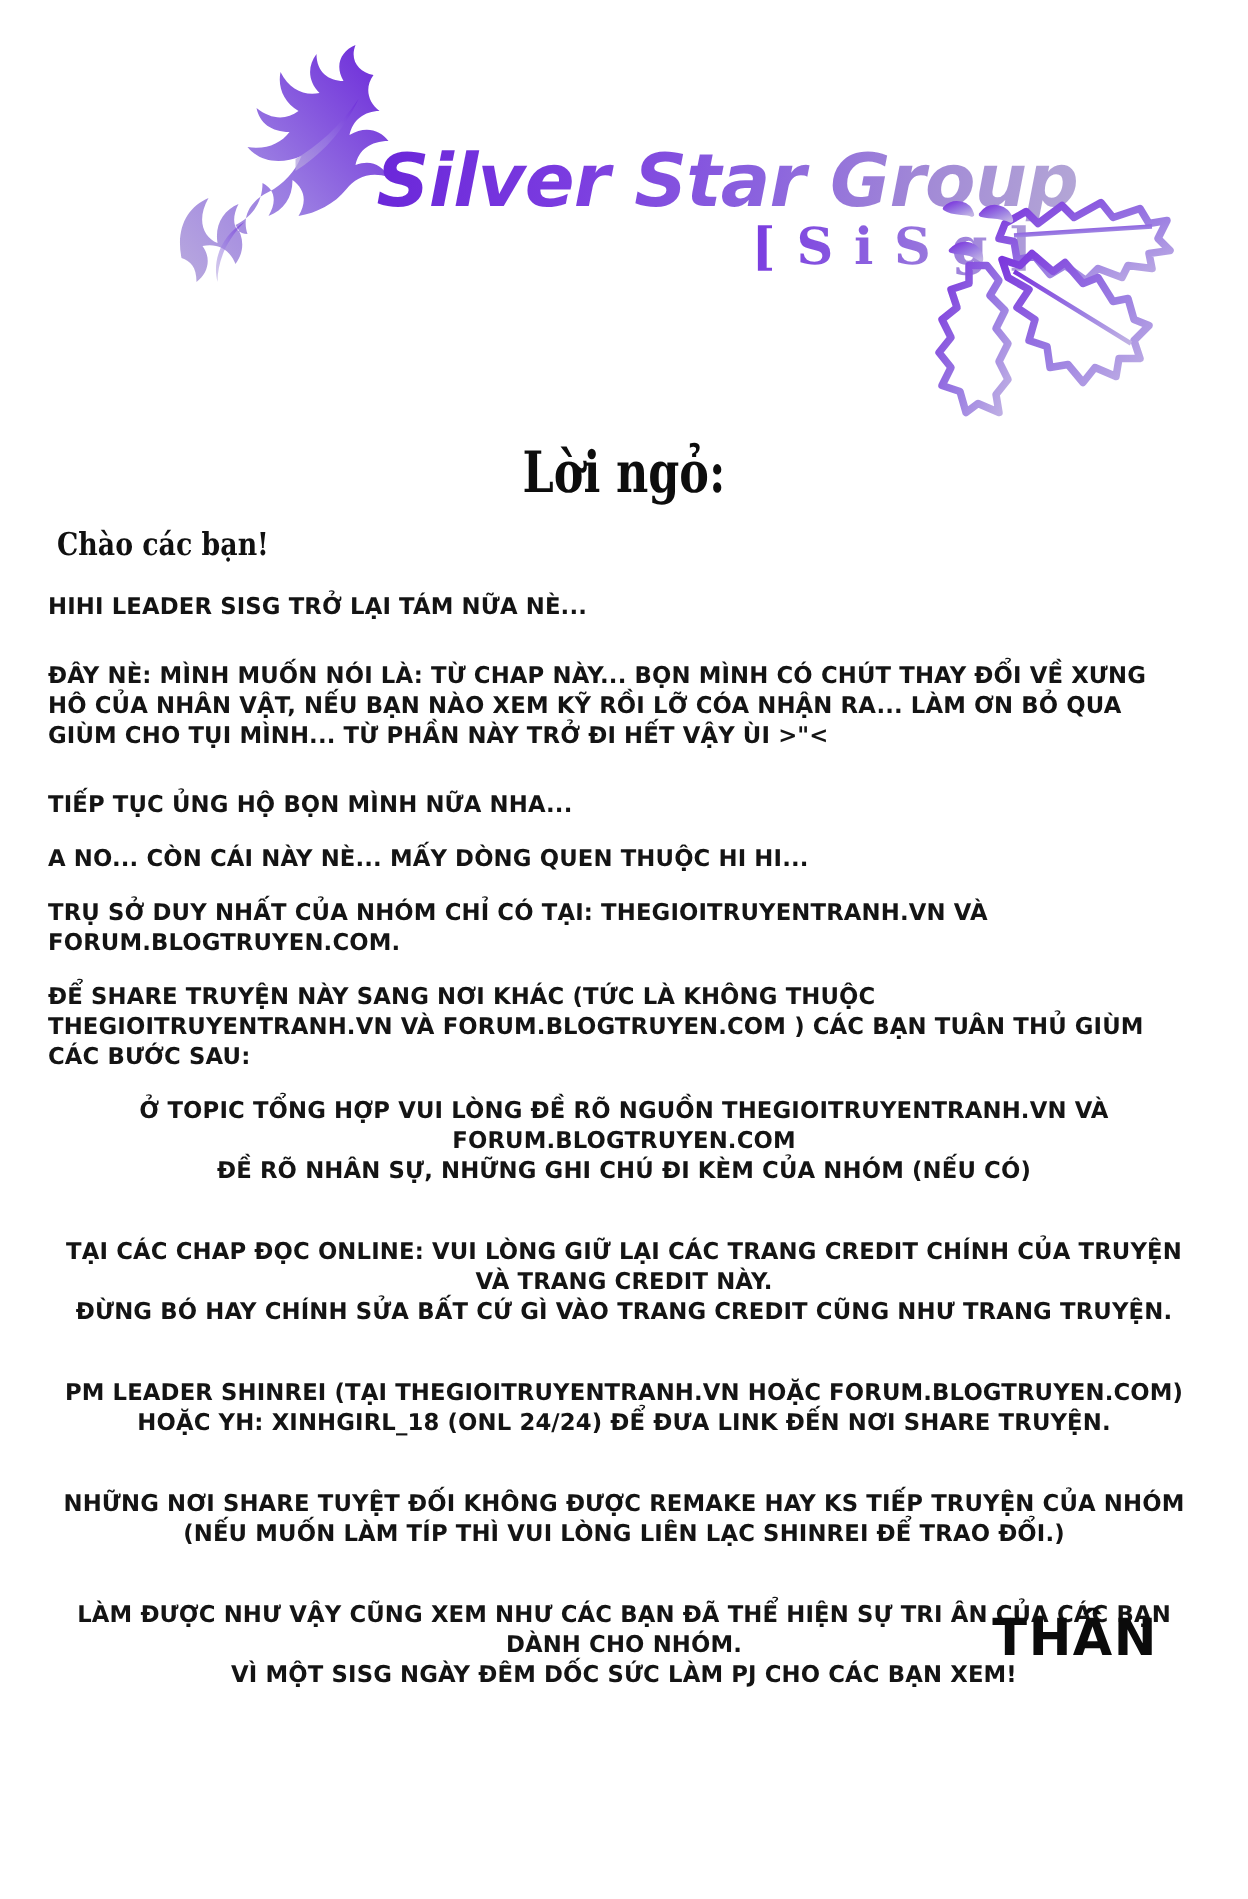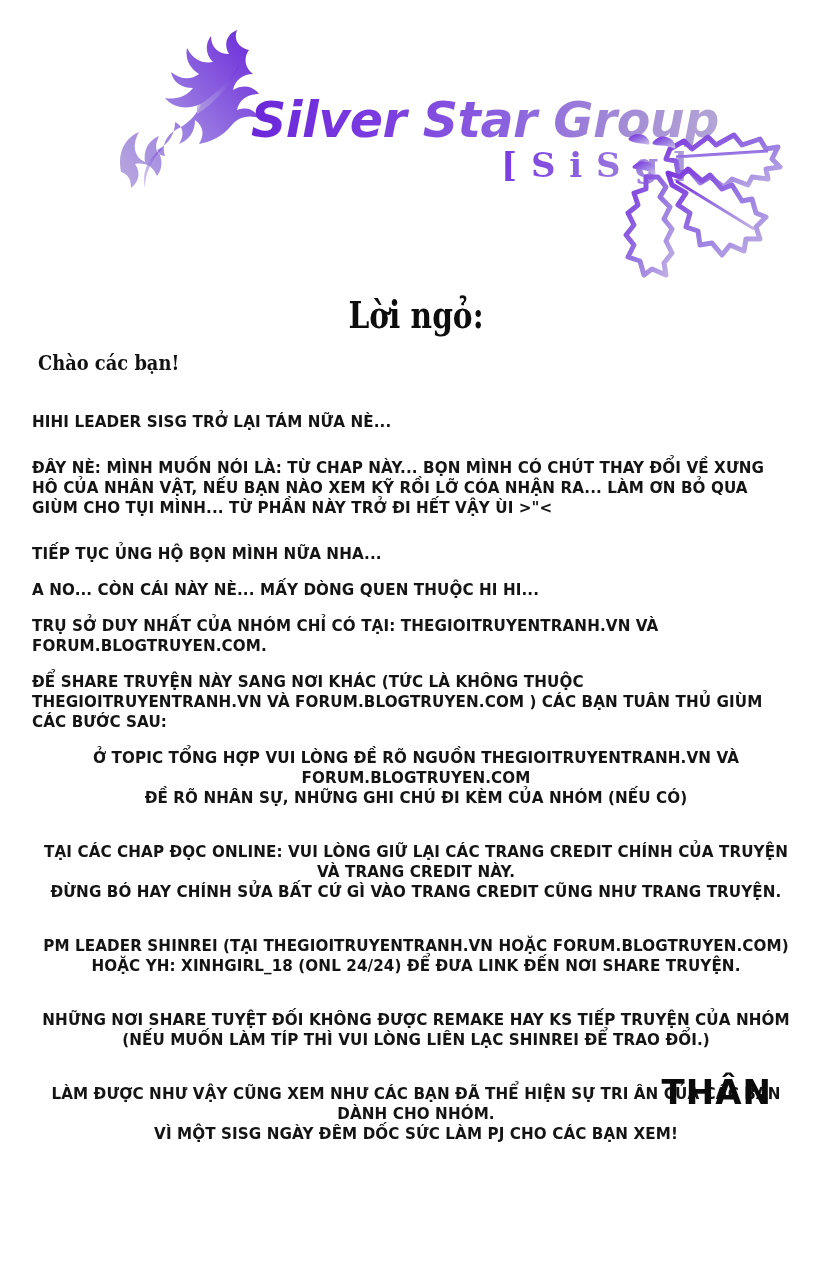--- a/index.html
+++ b/index.html
@@ -91,21 +91,21 @@
     font-weight: bold;
     color: #111111;
     transform: scaleX(0.85);
     transform-origin: left center;
   }
 
   
   .body-block {
     position: absolute;
     left: 32px;
-    top: 412px;
+    top: 394px;
     width: 768px;
   }
   .para {
     font-family: "DejaVu Sans", sans-serif;
     font-size: 15.4px;
     font-weight: bold;
     line-height: 20px;
     color: #141414;
     letter-spacing: 0.1px;
     margin: 0 0 16px 0;

